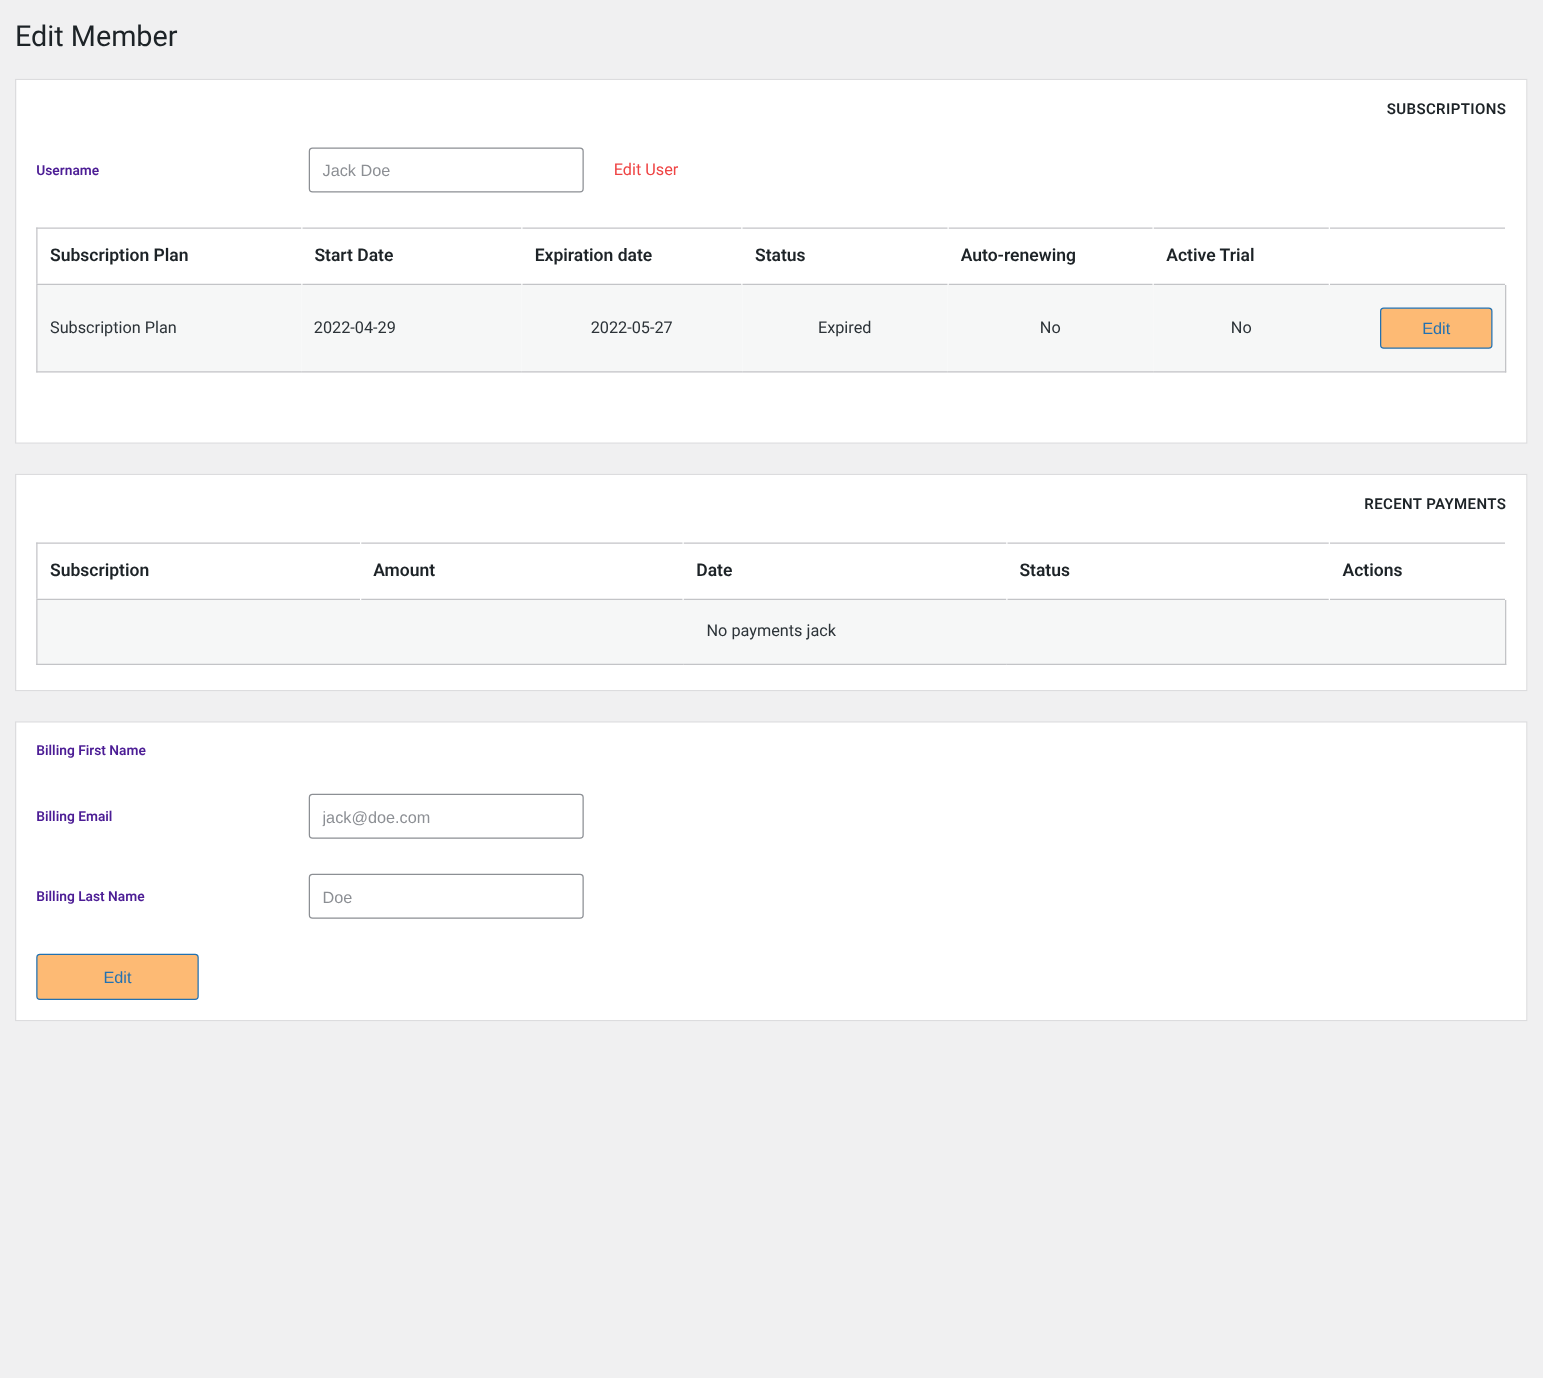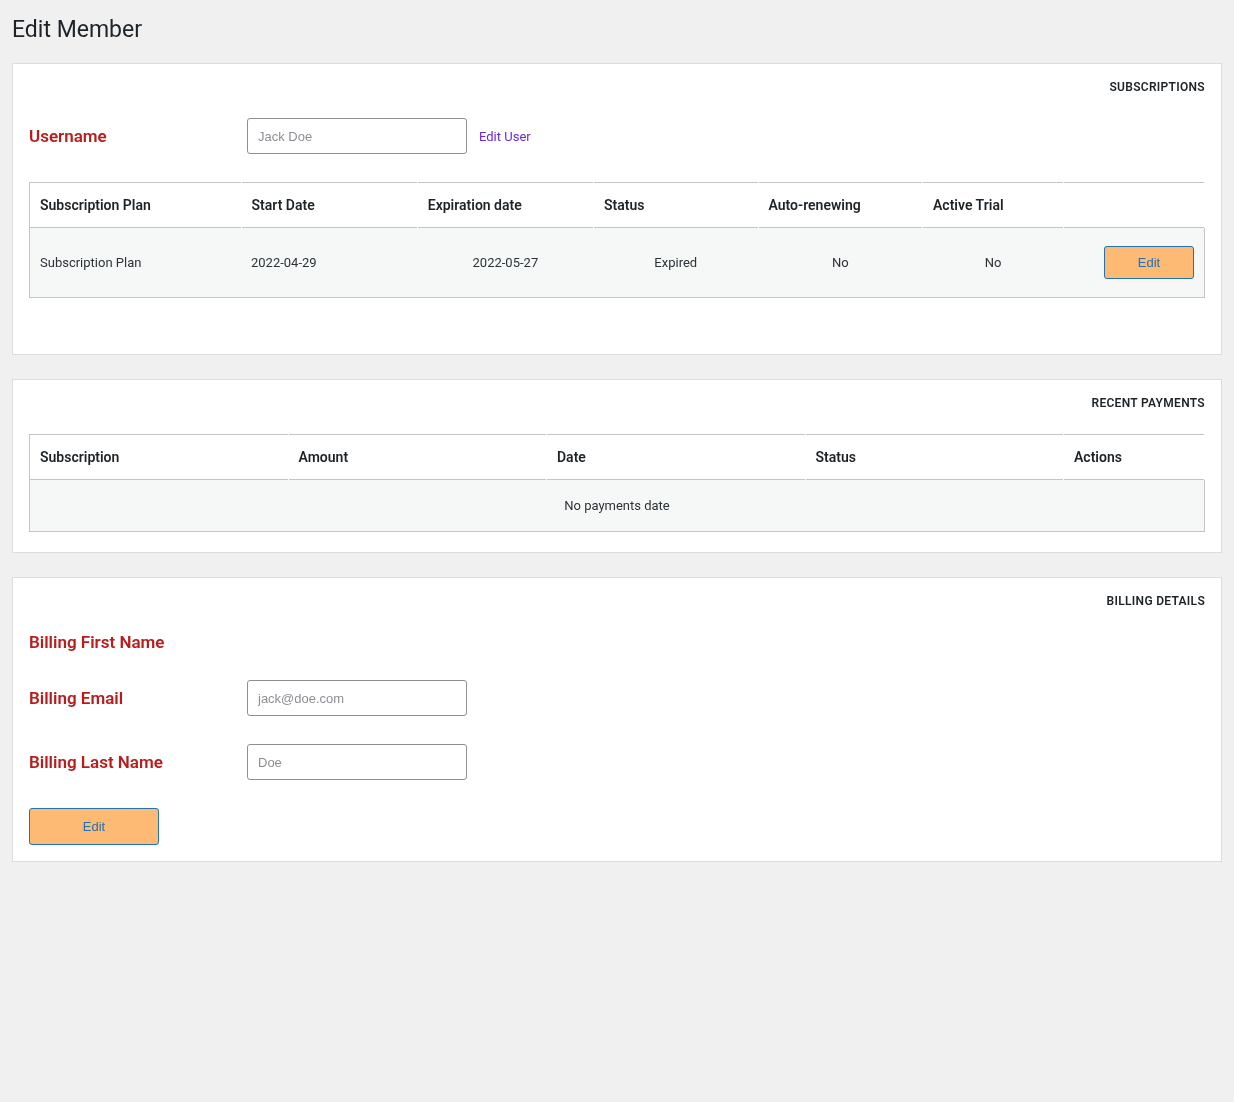--- a/index.html
+++ b/index.html
@@ -36,43 +36,43 @@
     margin-bottom: 24px;
     text-align: right;
   }
   .field-row {
     display: flex;
     align-items: center;
     margin-bottom: 28px;
   }
   .field-label {
     width: 218px;
-    font-size: 17px;
+    font-size: 11px;
     font-weight: 600;
-    color: #b91c1c;
+    color: #4c1d95;
   }
   .text-input {
     width: 220px;
     height: 36px;
     padding: 6px 10px;
     font-size: 13px;
     color: #8c8f94;
     background: #ffffff;
     border: 1px solid #8c8f94;
     border-radius: 3px;
     outline: none;
   }
   .text-input::placeholder {
     color: #8c8f94;
   }
   .link {
-    color: #6d28d9;
+    color: #ef4444;
     font-size: 13px;
     text-decoration: none;
-    margin-left: 12px;
+    margin-left: 24px;
     cursor: pointer;
   }
   table.data-table {
     width: 100%;
     border-collapse: collapse;
     border: 1px solid #c3c4c7;
     margin-top: 20px;
     margin-bottom: 40px;
   }
   table.data-table th {
@@ -181,28 +181,27 @@
       <tr>
         <th class="pay-col-sub">Subscription</th>
         <th class="pay-col-amt">Amount</th>
         <th class="pay-col-date">Date</th>
         <th class="pay-col-status">Status</th>
         <th class="pay-col-actions">Actions</th>
       </tr>
     </thead>
     <tbody>
       <tr class="empty-row">
-        <td colspan="5">No payments date</td>
+        <td colspan="5">No payments jack</td>
       </tr>
     </tbody>
   </table>
 </div>
 
 <div class="panel">
-  <div class="panel-heading">BILLING DETAILS</div>
 
   <div class="field-row">
     <div class="field-label">Billing First Name</div>
   </div>
 
   <div class="field-row">
     <div class="field-label">Billing Email</div>
     <input type="text" class="text-input" value="jack@doe.com" style="">
   </div>
 

